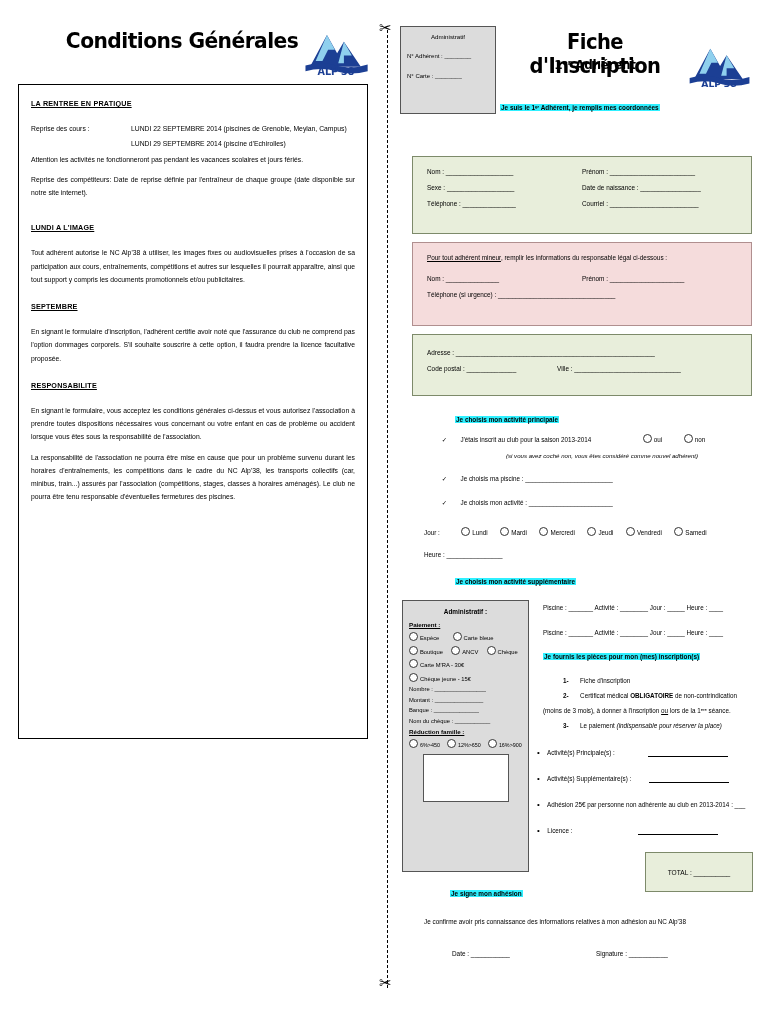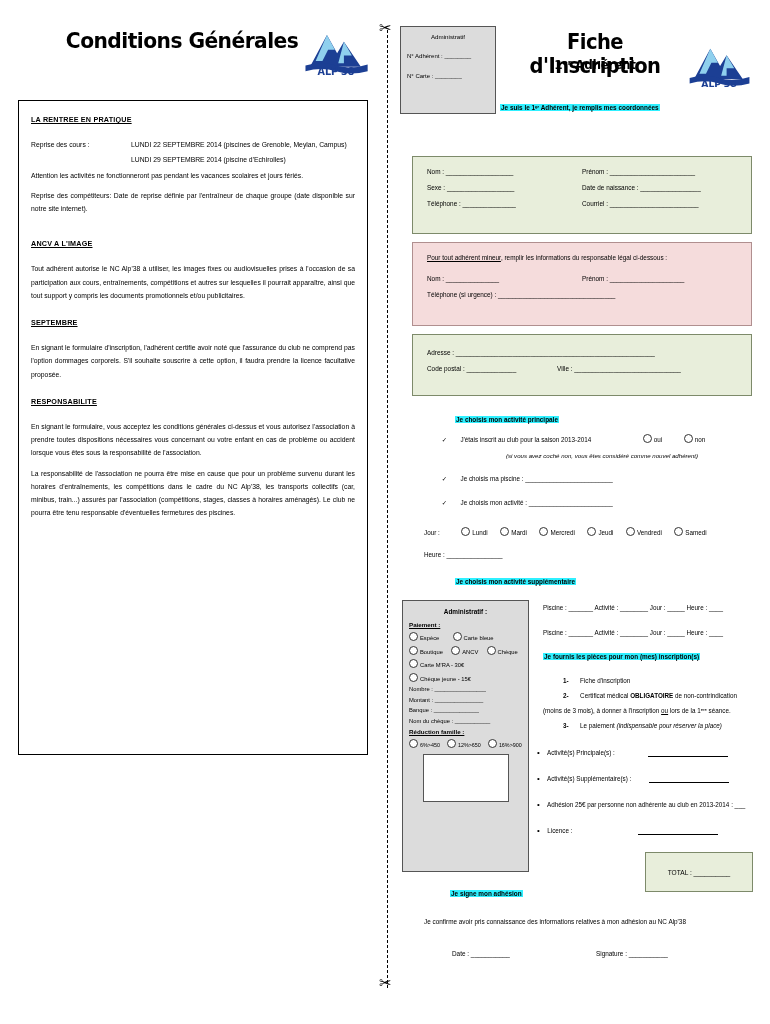--- a/index.html
+++ b/index.html
@@ -23,21 +23,21 @@
   
   .left{position:absolute;left:18px;top:14px;width:352px;}
   .title-main{
     font-family:"DejaVu Sans",sans-serif;
     font-weight:bold;font-size:22px;letter-spacing:-.6px;
     text-align:left;margin:0;padding:14px 0 0 52px;
     transform:scaleX(.92);transform-origin:left center;white-space:nowrap;
   }
   .logo{position:absolute;right:0;top:12px;width:68px;height:52px;}
   .box-left{
-    position:absolute;left:18px;top:100px;width:350px;height:655px;
+    position:absolute;left:18px;top:84px;width:350px;height:655px;
     border:1px solid #000;box-sizing:border-box;padding:14px 12px;
   }
   .box-left h3{font-size:7.2px;margin:0 0 14px 0;text-decoration:underline;font-weight:bold;letter-spacing:.2px;}
   .box-left p{font-size:6.8px;margin:0 0 7px 0;line-height:1.95;text-align:justify;}
   .sp{height:17px;}
   .sp-s{height:9px;}
   .row-course{font-size:6.8px;line-height:1.95;margin:0 0 2px 0;display:flex;}
   .row-course .lbl{width:100px;flex:0 0 100px;}
 
   .greenbox{
@@ -120,21 +120,21 @@
       <span class="lbl">Reprise des cours :</span>
       <span>LUNDI 22 SEPTEMBRE 2014 (piscines de Grenoble, Meylan, Campus)</span>
     </div>
     <div class="row-course">
       <span class="lbl"></span>
       <span>LUNDI 29 SEPTEMBRE 2014 (piscine d'Echirolles)</span>
     </div>
     <p>Attention les activités ne fonctionneront pas pendant les vacances scolaires et jours fériés.</p>
     <p>Reprise des compétiteurs: Date de reprise définie par l'entraîneur de chaque groupe (date disponible sur notre site internet).</p>
     <div class="sp"></div>
-    <h3>ANCV A L'IMAGE</h3>
+    <h3>LUNDI A L'IMAGE</h3>
     <p>Tout adhérent autorise le NC Alp'38 à utiliser, les images fixes ou audiovisuelles prises à l'occasion de sa participation aux cours, entraînements, compétitions et autres sur lesquelles il pourrait apparaître, ainsi que tout support y compris les documents promotionnels et/ou publicitaires.</p>
     <div class="sp-s"></div>
     <h3>SEPTEMBRE</h3>
     <p>En signant le formulaire d'inscription, l'adhérent certifie avoir noté que l'assurance du club ne comprend pas l'option dommages corporels. S'il souhaite souscrire à cette option, il faudra prendre la licence facultative proposée.</p>
     <div class="sp-s"></div>
     <h3>RESPONSABILITE</h3>
     <p>En signant le formulaire, vous acceptez les conditions générales ci-dessus et vous autorisez l'association à prendre toutes dispositions nécessaires vous concernant ou votre enfant en cas de problème ou accident lorsque vous êtes sous la responsabilité de l'association.</p>
     <p>La responsabilité de l'association ne pourra être mise en cause que pour un problème survenu durant les horaires d'entraînements, les compétitions dans le cadre du NC Alp'38, les transports collectifs (car, minibus, train...) assurés par l'association (compétitions, stages, classes à horaires aménagés). Le club ne pourra être tenu responsable d'éventuelles fermetures des piscines.</p>
   </div>
 

